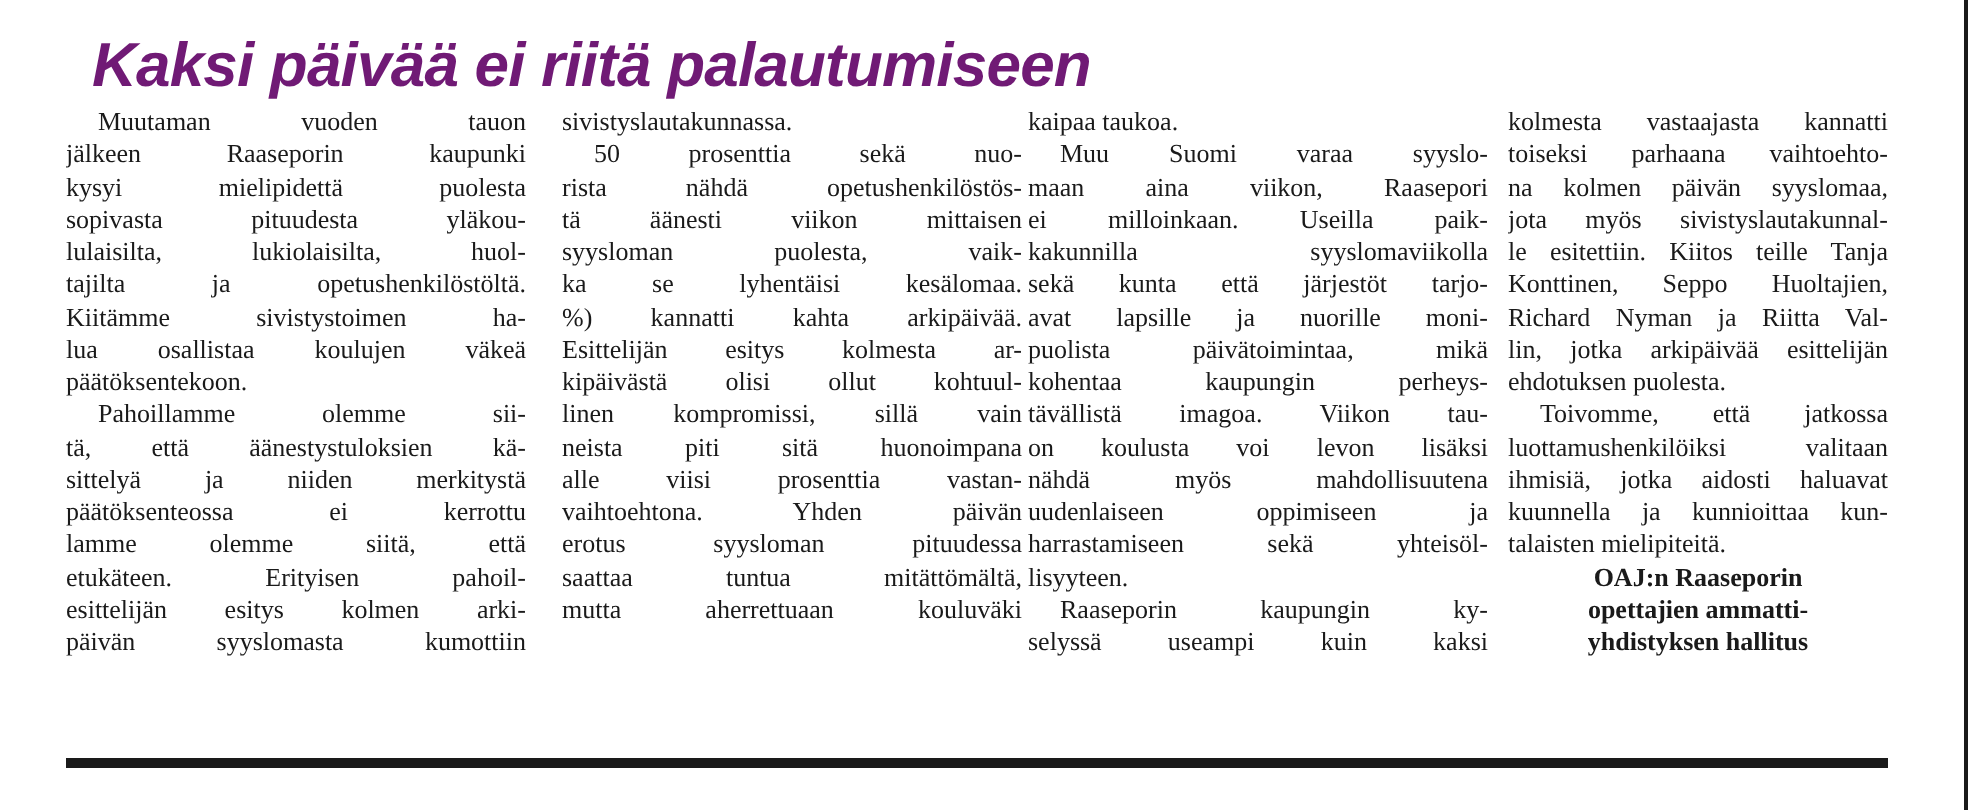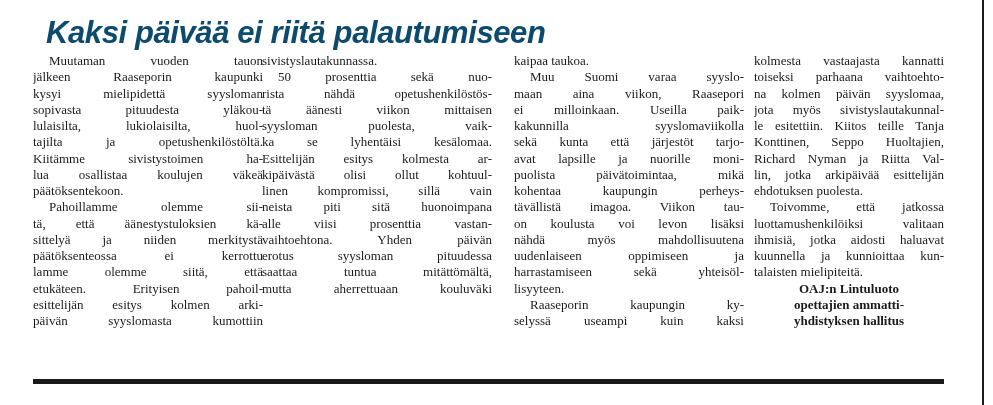--- a/index.html
+++ b/index.html
@@ -18,21 +18,21 @@
       position: absolute;
       left: 46px;
       top: 14px;
       margin: 0;
       font-family: "Liberation Sans", sans-serif;
       font-style: italic;
       font-weight: bold;
       font-size: 31px;
       letter-spacing: -0.4px;
       line-height: 38px;
-      color: #0c4a6e;
+      color: #701a75;
       white-space: nowrap;
     }
     .columns {
       position: absolute;
       top: 53px;
       left: 0;
       width: 993px;
       height: 330px;
     }
     .col {
@@ -51,21 +51,21 @@
       text-align-last: justify;
       overflow: hidden;
     }
     .col .ln.last {
       text-align-last: left;
     }
     .col .ln.indent {
       padding-left: 16px;
     }
     .col-1 { left: 33px;  width: 230px; }
-    .col-2 { left: 262px; width: 230px; }
+    .col-2 { left: 281px; width: 230px; }
     .col-3 { left: 514px; width: 230px; }
     .col-4 { left: 754px; width: 190px; }
     .signature {
       font-weight: bold;
       text-align: center;
     }
     .signature .ln {
       text-align: center !important;
       text-align-last: center !important;
     }
@@ -88,21 +88,21 @@
   </style>
 </head>
 <body>
 
 <h1 class="headline">Kaksi päivää ei riitä palautumiseen</h1>
 
 <div class="columns">
   <div class="col col-1">
       <span class="ln indent">Muutaman vuoden tauon</span>
       <span class="ln">jälkeen Raaseporin kaupunki</span>
-      <span class="ln">kysyi mielipidettä syysloman</span>
+      <span class="ln">kysyi mielipidettä puolesta</span>
       <span class="ln">sopivasta pituudesta yläkou-</span>
       <span class="ln">lulaisilta, lukiolaisilta, huol-</span>
       <span class="ln">tajilta ja opetushenkilöstöltä.</span>
       <span class="ln">Kiitämme sivistystoimen ha-</span>
       <span class="ln">lua osallistaa koulujen väkeä</span>
       <span class="ln last">päätöksentekoon.</span>
       <span class="ln indent">Pahoillamme olemme sii-</span>
       <span class="ln">tä, että äänestystuloksien kä-</span>
       <span class="ln">sittelyä ja niiden merkitystä</span>
       <span class="ln">päätöksenteossa ei kerrottu</span>
@@ -111,20 +111,21 @@
       <span class="ln">esittelijän esitys kolmen arki-</span>
       <span class="ln">päivän syyslomasta kumottiin</span>
     </div>
   <div class="col col-2">
       <span class="ln last">sivistyslautakunnassa.</span>
       <span class="ln indent">50 prosenttia sekä nuo-</span>
       <span class="ln">rista nähdä opetushenkilöstös-</span>
       <span class="ln">tä äänesti viikon mittaisen</span>
       <span class="ln">syysloman puolesta, vaik-</span>
       <span class="ln">ka se lyhentäisi kesälomaa.</span>
+      <span class="ln">%) kannatti kahta arkipäivää.</span>
       <span class="ln">Esittelijän esitys kolmesta ar-</span>
       <span class="ln">kipäivästä olisi ollut kohtuul-</span>
       <span class="ln">linen kompromissi, sillä vain</span>
       <span class="ln">neista piti sitä huonoimpana</span>
       <span class="ln">alle viisi prosenttia vastan-</span>
       <span class="ln">vaihtoehtona. Yhden päivän</span>
       <span class="ln">erotus syysloman pituudessa</span>
       <span class="ln">saattaa tuntua mitättömältä,</span>
       <span class="ln">mutta aherrettuaan kouluväki</span>
     </div>
@@ -156,21 +157,21 @@
       <span class="ln">Konttinen, Seppo Huoltajien,</span>
       <span class="ln">Richard Nyman ja Riitta Val-</span>
       <span class="ln">lin, jotka arkipäivää esittelijän</span>
       <span class="ln last">ehdotuksen puolesta.</span>
       <span class="ln indent">Toivomme, että jatkossa</span>
       <span class="ln">luottamushenkilöiksi valitaan</span>
       <span class="ln">ihmisiä, jotka aidosti haluavat</span>
       <span class="ln">kuunnella ja kunnioittaa kun-</span>
       <span class="ln last">talaisten mielipiteitä.</span>
       <div class="signature">
-        <span class="ln">OAJ:n Lintuluoto</span>
+        <span class="ln">OAJ:n Raaseporin</span>
         <span class="ln">opettajien ammatti-</span>
         <span class="ln">yhdistyksen hallitus</span>
       </div>
     </div>
 </div>
 
 <div class="bottom-rule"></div>
 <div class="side-rule"></div>
 
 </body></html>

